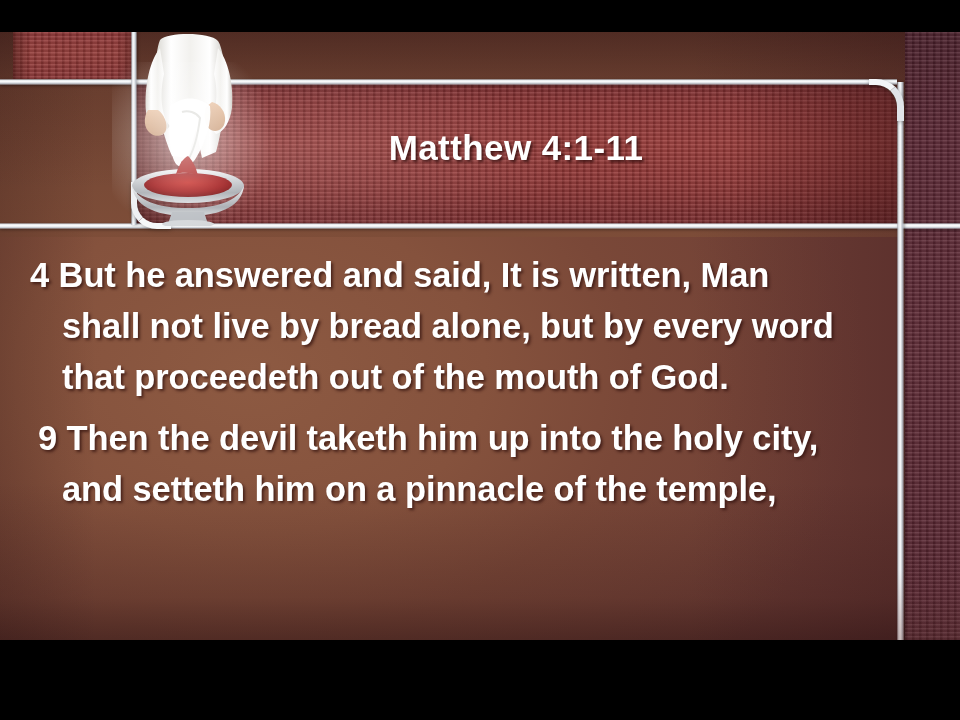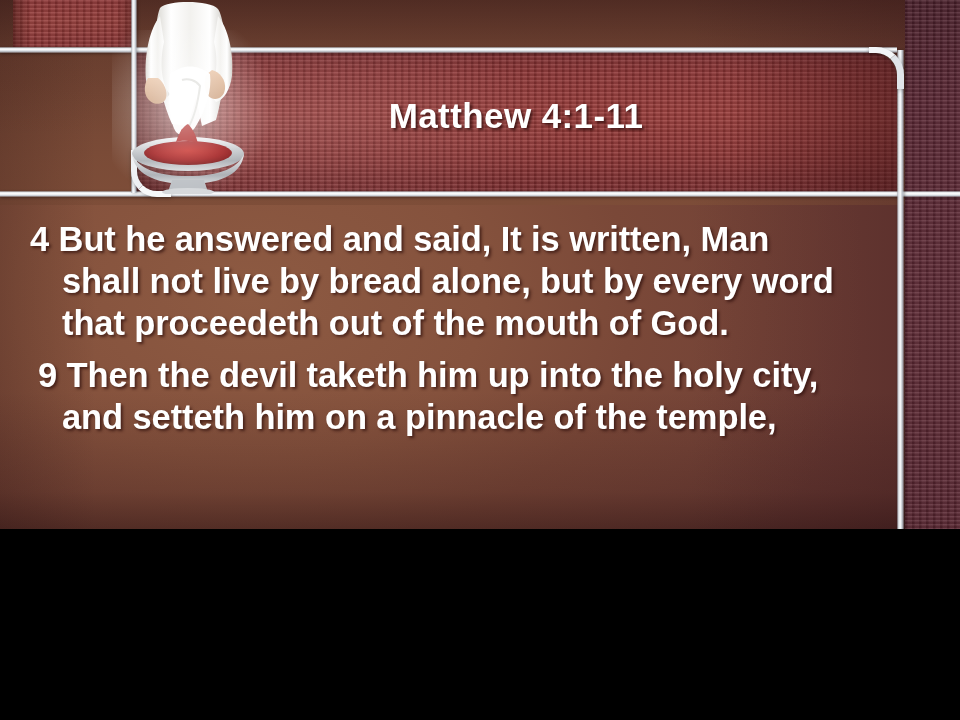--- a/index.html
+++ b/index.html
@@ -4,24 +4,25 @@
 <title>Matthew 4:1-11</title>
 <style>
   html, body {
     margin: 0;
     padding: 0;
     background: #000;
   }
   #slide {
     position: relative;
     width: 960px;
-    height: 529px;
+    height: 608px;
     overflow: hidden;
     font-family: "Liberation Sans", sans-serif;
     background: #0369a1;
+    margin-top: 32px;
   }
 
   
   .bg-base {
     position: absolute;
     inset: 0;
     background:
       radial-gradient(ellipse 620px 430px at 26% 56%,
           #8d5a42 0%, #85523d 38%, #7a4838 62%, #6f3f36 100%),
       linear-gradient(100deg,
@@ -223,21 +224,21 @@
 
   
   .body {
     position: absolute;
     left: 0; top: 218px; width: 900px;
   }
   .verse {
     color: #ffffff;
     font-size: 34.5px;
     font-weight: bold;
-    line-height: 42px;
+    line-height: 51px;
     letter-spacing: -0.1px;
     text-shadow: 2px 2px 3px rgba(45,14,12,0.70);
     padding-left: 62px;
     text-indent: -32px;
     padding-right: 45px;
   }
   .verse-5 { margin-top: 10px; text-indent: -24px; }
 </style>
 </head>
 <body>

